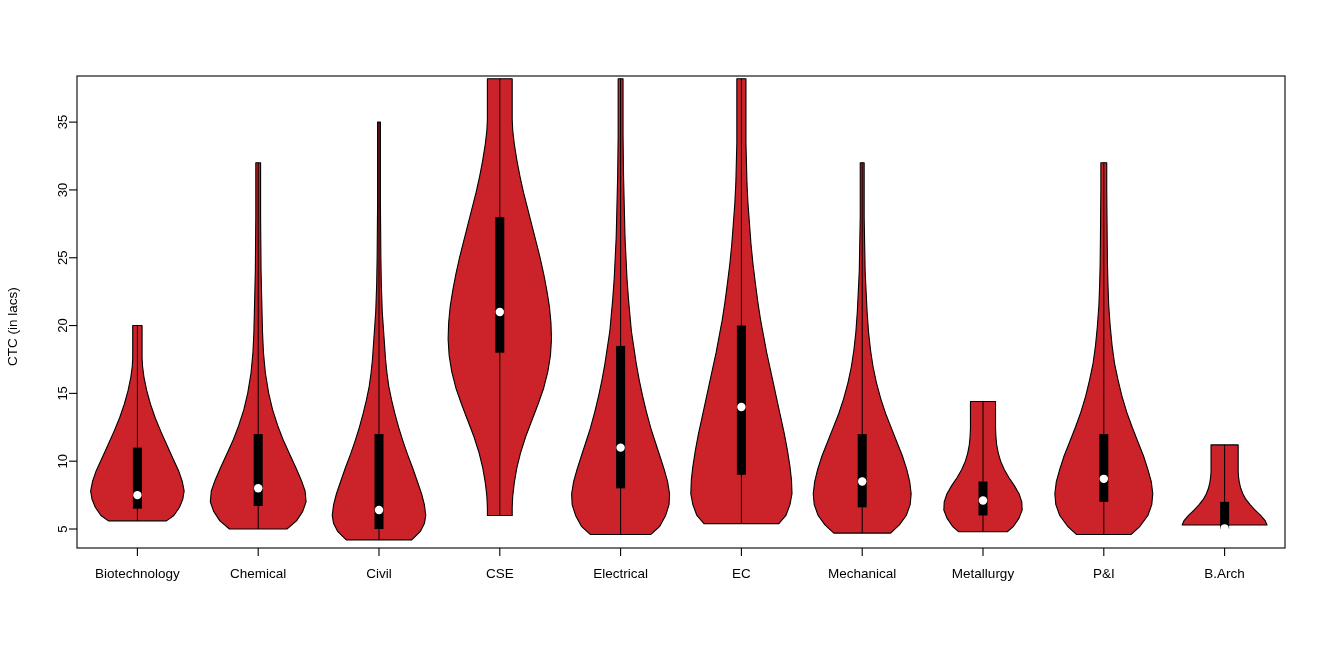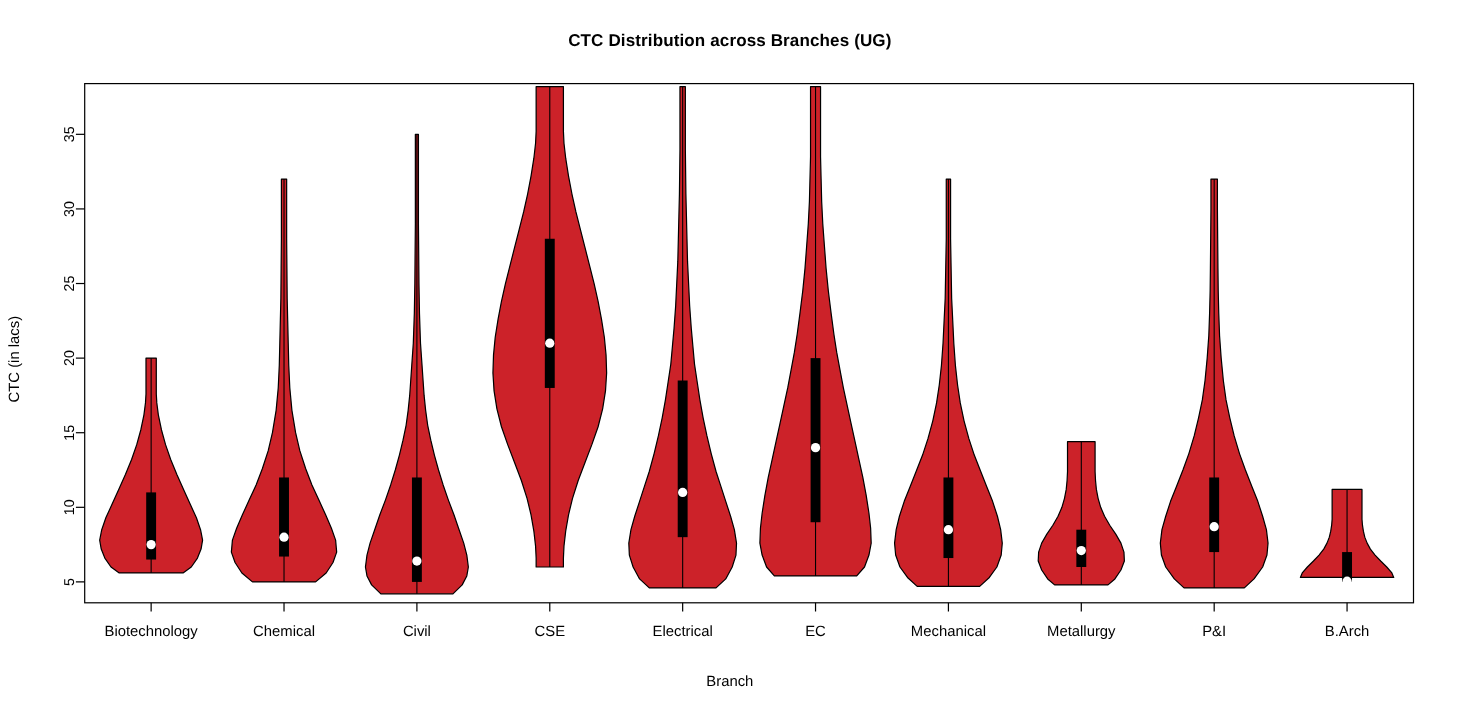--- a/index.html
+++ b/index.html
@@ -83,27 +83,25 @@
   }
   .whisker-line { stroke: #000000; stroke-width: 1.0; }
   .iqr-box { fill: #000000; }
   .median-dot { fill: #ffffff; stroke: none; }
 </style>
 </head>
 <body>
 
 <div id="plot-root">
 
-  <div id="chart-title">CTC Distribution across Branches (UG)</div>
 
   <div id="y-axis-title">
     <span>CTC (in lacs)</span>
   </div>
 
-  <div id="x-axis-title">Branch</div>
 
   <svg class="plot-svg" id="plot-svg" width="1327" height="653">
       <rect x="77" y="76" width="1208" height="472" fill="none" class="axis-line"></rect>
       <line x1="69" y1="529.0114942528736" x2="77" y2="529.0114942528736" class="tick-line"></line>
       <text x="64" y="529.0114942528736" text-anchor="middle" dominant-baseline="middle" transform="rotate(-90 64 529.0114942528736)" class="tick-label-y">5</text>
       <line x1="69" y1="461.1954022988506" x2="77" y2="461.1954022988506" class="tick-line"></line>
       <text x="64" y="461.1954022988506" text-anchor="middle" dominant-baseline="middle" transform="rotate(-90 64 461.1954022988506)" class="tick-label-y">10</text>
       <line x1="69" y1="393.37931034482756" x2="77" y2="393.37931034482756" class="tick-line"></line>
       <text x="64" y="393.37931034482756" text-anchor="middle" dominant-baseline="middle" transform="rotate(-90 64 393.37931034482756)" class="tick-label-y">15</text>
       <line x1="69" y1="325.5632183908046" x2="77" y2="325.5632183908046" class="tick-line"></line>

